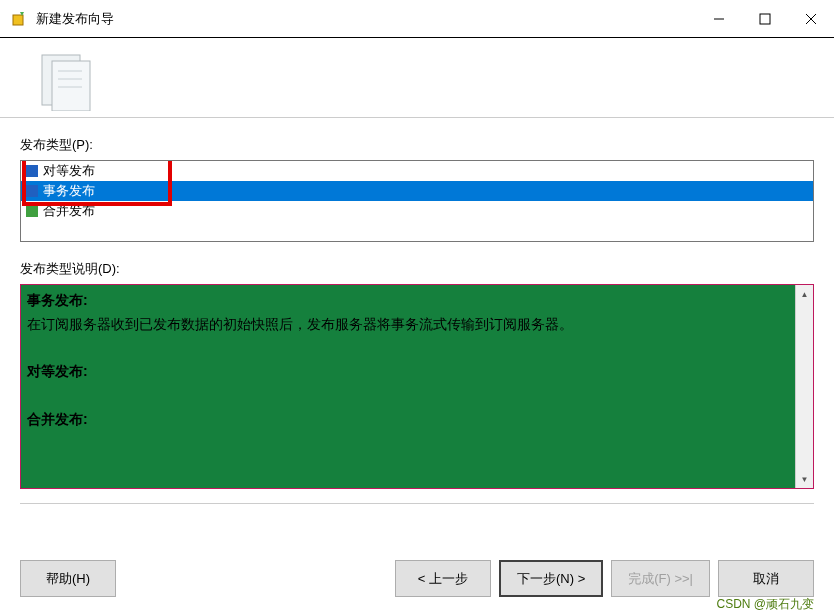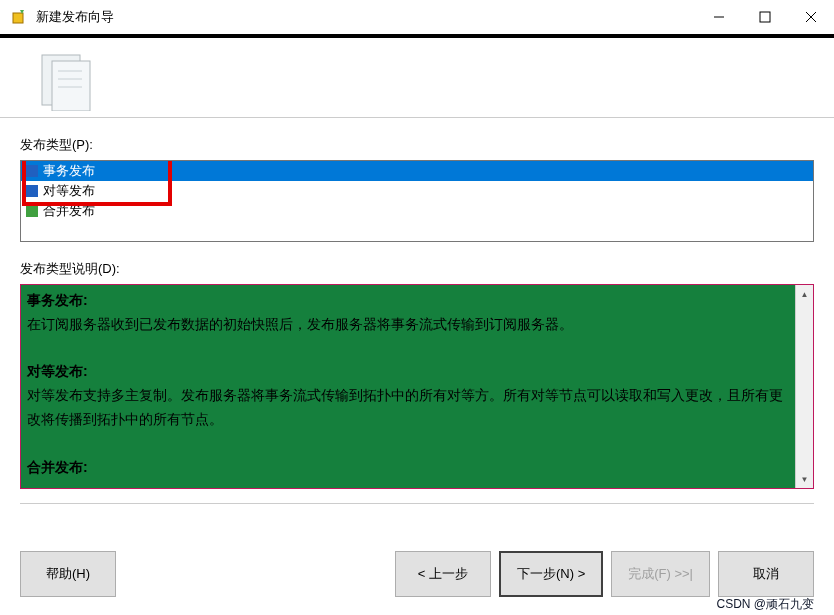--- a/index.html
+++ b/index.html
@@ -1,18 +1,18 @@
 <!DOCTYPE html>
 <html><head>
   <meta charset="utf-8">
   <style>
     * { margin: 0; padding: 0; box-sizing: border-box; }
     body { font-family: "Microsoft YaHei", sans-serif; font-size: 13px; background: #fff; width: 834px; height: 615px; overflow: hidden; position: relative; }
     
-    .titlebar { height: 38px; display: flex; align-items: center; padding-left: 10px; border-bottom: 4px solid #000000; }
+    .titlebar { height: 38px; display: flex; align-items: center; padding-left: 10px; border-bottom: 1px solid #000000; }
     .titlebar .app-icon { width: 18px; height: 18px; margin-right: 8px; display: inline-block; }
     .titlebar .title { font-size: 13px; }
     .titlebar .controls { margin-left: auto; display: flex; }
     .titlebar .ctrl { width: 46px; height: 38px; display: flex; align-items: center; justify-content: center; }
     
     .header-section { padding: 10px 20px 10px 30px; display: flex; align-items: flex-start; background: #fff; border-bottom: 1px solid #ccc; height: 80px; }
     .header-text { flex: 1; }
     .header-title { font-size: 16px; font-weight: bold; margin-bottom: 4px; }
     .header-subtitle { font-size: 13px; padding-left: 20px; }
     .header-graphic { width: 70px; height: 65px; display: flex; align-items: center; justify-content: center; }
@@ -28,25 +28,25 @@
     
     .desc-box { border: 1px solid #be185d; background: #15803d; height: 205px; position: relative; display: flex; }
     .desc-content { flex: 1; overflow: hidden; padding: 4px 6px; font-size: 14px; line-height: 1.7; }
     .desc-title { color: #000; font-weight: bold; font-size: 14px; }
     .scrollbar { width: 18px; background: #f0f0f0; display: flex; flex-direction: column; border-left: 1px solid #ccc; }
     .scroll-arrow { height: 18px; display: flex; align-items: center; justify-content: center; font-size: 8px; color: #555; }
     .scroll-track { flex: 1; }
     
     .button-bar { position: absolute; bottom: 18px; left: 0; right: 0; padding: 0 20px; display: flex; align-items: center; gap: 8px; }
     .spacer { flex: 1; }
-    .btn { height: 46px; padding: 0 16px; min-width: 96px; border: 1px solid #adadad; background: #e1e1e1; font-family: inherit; font-size: 13px; cursor: pointer; }
+    .btn { height: 37px; padding: 0 16px; min-width: 96px; border: 1px solid #adadad; background: #e1e1e1; font-family: inherit; font-size: 13px; cursor: pointer; }
     .btn.default { border: 2px solid #404040; }
     .btn:disabled { color: #a0a0a0; background: #e1e1e1; cursor: default; }
     
-    .watermark { position: absolute; bottom: 2px; right: 20px; font-size: 12px; color: #0f172a; }
+    .watermark { position: absolute; bottom: 2px; right: 20px; font-size: 12px; color: #4d7c0f; }
     .hr-line { border: none; border-top: 1px solid #ccc; margin: 14px 0 22px 0; }
   </style>
 </head>
 <body>
 
 <div class="titlebar">
   <span class="app-icon">
     <svg width="18" height="18" viewBox="0 0 18 18">
       <rect x="3" y="5" width="10" height="10" fill="#f0c020" stroke="#a07000"></rect>
       <path d="M10 2 L14 2 L12 6 Z" fill="#4caf50"></path>
@@ -81,49 +81,48 @@
       <line x1="24" y1="20" x2="48" y2="20" stroke="#c8d0d4"></line>
       <line x1="24" y1="28" x2="48" y2="28" stroke="#c8d0d4"></line>
       <line x1="24" y1="36" x2="48" y2="36" stroke="#c8d0d4"></line>
     </svg>
   </div>
 </div>
 
 <div class="content">
   <div class="label">发布类型(P):</div>
   <div class="pub-list">
+    <div class="pub-item">
+      <span class="mini-icon"><svg width="14" height="14">
+            <rect x="1" y="1" width="12" height="12" fill="#2060c0"></rect>
+          </svg></span>
+      <span>对等发布</span>
+    </div>
     <div class="pub-item selected">
       <span class="mini-icon"><svg width="14" height="14">
             <rect x="1" y="1" width="12" height="12" fill="#2060c0"></rect>
           </svg></span>
       <span>事务发布</span>
-    </div>
-    <div class="pub-item">
-      <span class="mini-icon"><svg width="14" height="14">
-            <rect x="1" y="1" width="12" height="12" fill="#2060c0"></rect>
-          </svg></span>
-      <span>对等发布</span>
     </div>
     <div class="pub-item">
       <span class="mini-icon"><svg width="14" height="14">
             <rect x="1" y="1" width="12" height="12" fill="#40a040"></rect>
           </svg></span>
       <span>合并发布</span>
     </div>
     <div class="red-highlight" style="left:1px; top:-4px; width:150px; height:49px;"></div>
   </div>
 
   <div class="label">发布类型说明(D):</div>
   <div class="desc-box">
     <div class="desc-content">
       <div class="desc-title">事务发布:</div>
       <div>在订阅服务器收到已发布数据的初始快照后，发布服务器将事务流式传输到订阅服务器。</div>
       <br>
       <div class="desc-title">对等发布:</div>
-      <div>对等发布支持多主复制。发布服务器将事务流式传输到拓扑中的所有对等方。所有对等节点可以读取和写入更改，且所有更改将传播到拓扑中的所有节点。</div>
       <br>
       <div class="desc-title">合并发布:</div>
     </div>
     <div class="scrollbar">
       <div class="scroll-arrow">▲</div>
       <div class="scroll-track"></div>
       <div class="scroll-arrow">▼</div>
     </div>
   </div>
 

